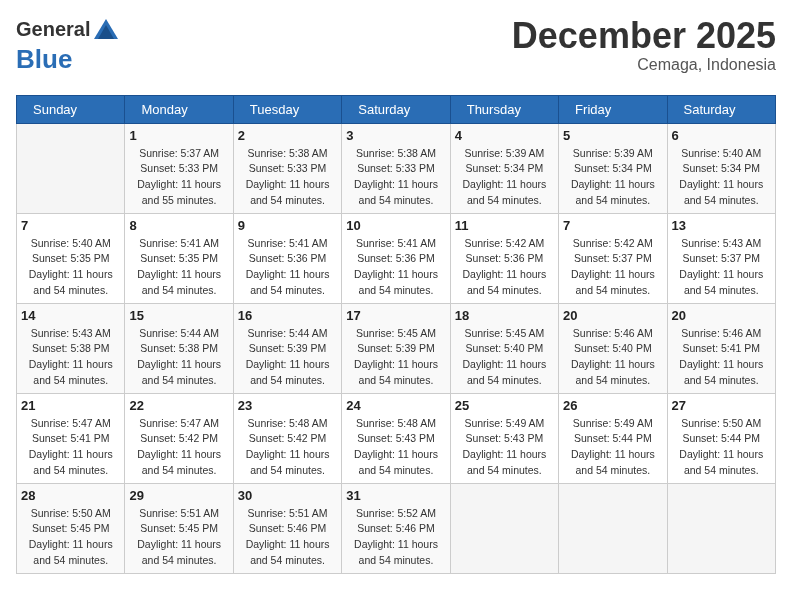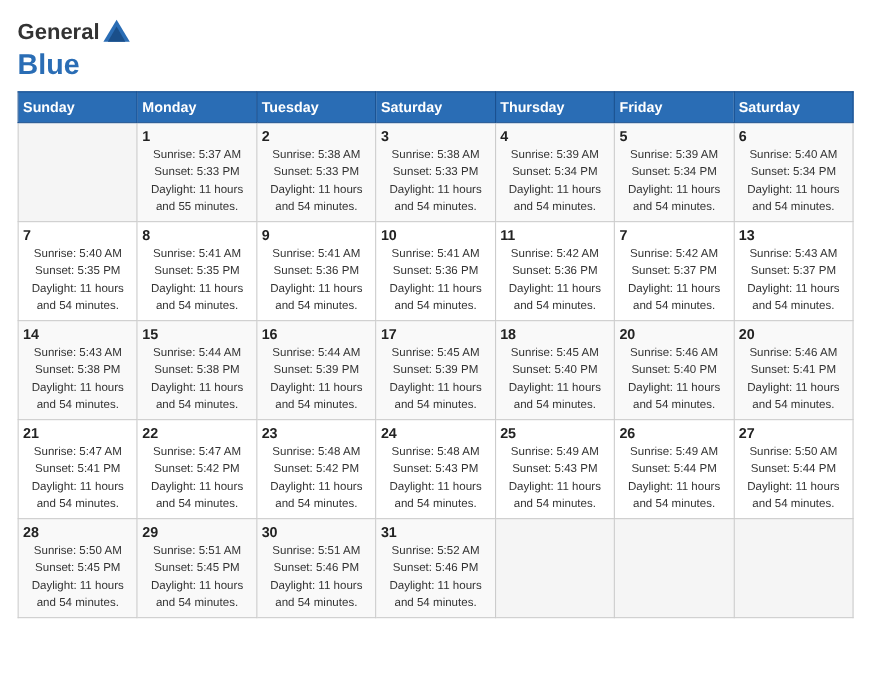--- a/index.html
+++ b/index.html
@@ -7,21 +7,21 @@
       font-family: Arial, sans-serif;
       background: #fff;
       width: 792px;
       min-height: 612px;
       padding: 16px;
     }
     .header {
       display: flex;
       align-items: center;
       justify-content: space-between;
-      margin-bottom: 10px;
+      margin-bottom: 21px;
     }
     .logo {
       display: flex;
       align-items: center;
     }
     .logo-text {
       font-size: 20px;
       font-weight: bold;
       color: #333;
       line-height: 1.1;
@@ -46,24 +46,24 @@
       color: #555;
     }
     table {
       width: 100%;
       border-collapse: collapse;
       font-size: 11px;
     }
     thead tr th {
       background-color: #2a6db5;
       color: #fff;
-      padding: 6px 4px;
+      padding: 6px 16px;
       text-align: left;
       font-size: 13px;
-      font-weight: bold;
+      font-weight: normal;
       border: 1px solid #1a5090;
     }
     tbody tr td {
       border: 1px solid #ccc;
       vertical-align: top;
       padding: 4px 4px;
       min-height: 80px;
       width: 14.28%;
       background: #fff;
     }
@@ -94,20 +94,24 @@
   <div class="logo">
     <div>
       <div class="logo-text">
         <span style="color:#333">General</span><svg class="logo-icon" viewBox="0 0 28 28" xmlns="http://www.w3.org/2000/svg" style="display:inline;vertical-align:middle;margin-left:2px">
             <polygon points="14,2 26,22 2,22" fill="#2a6db5"></polygon>
             <polygon points="14,8 22,22 6,22" fill="#1a4f8a"></polygon>
           </svg><br><span class="blue" style="color:#2a6db5;font-size:26px;font-weight:bold">Blue</span>
       </div>
     </div>
   </div>
+  <div class="title-block">
+    <div class="month-title">December 2025</div>
+    <div class="location">Cemaga, Indonesia</div>
+  </div>
 </div>
 
 <table>
   <thead>
     <tr id="col-headers">
         <th>Sunday</th>
         <th>Monday</th>
         <th>Tuesday</th>
         <th>Saturday</th>
         <th>Thursday</th>

